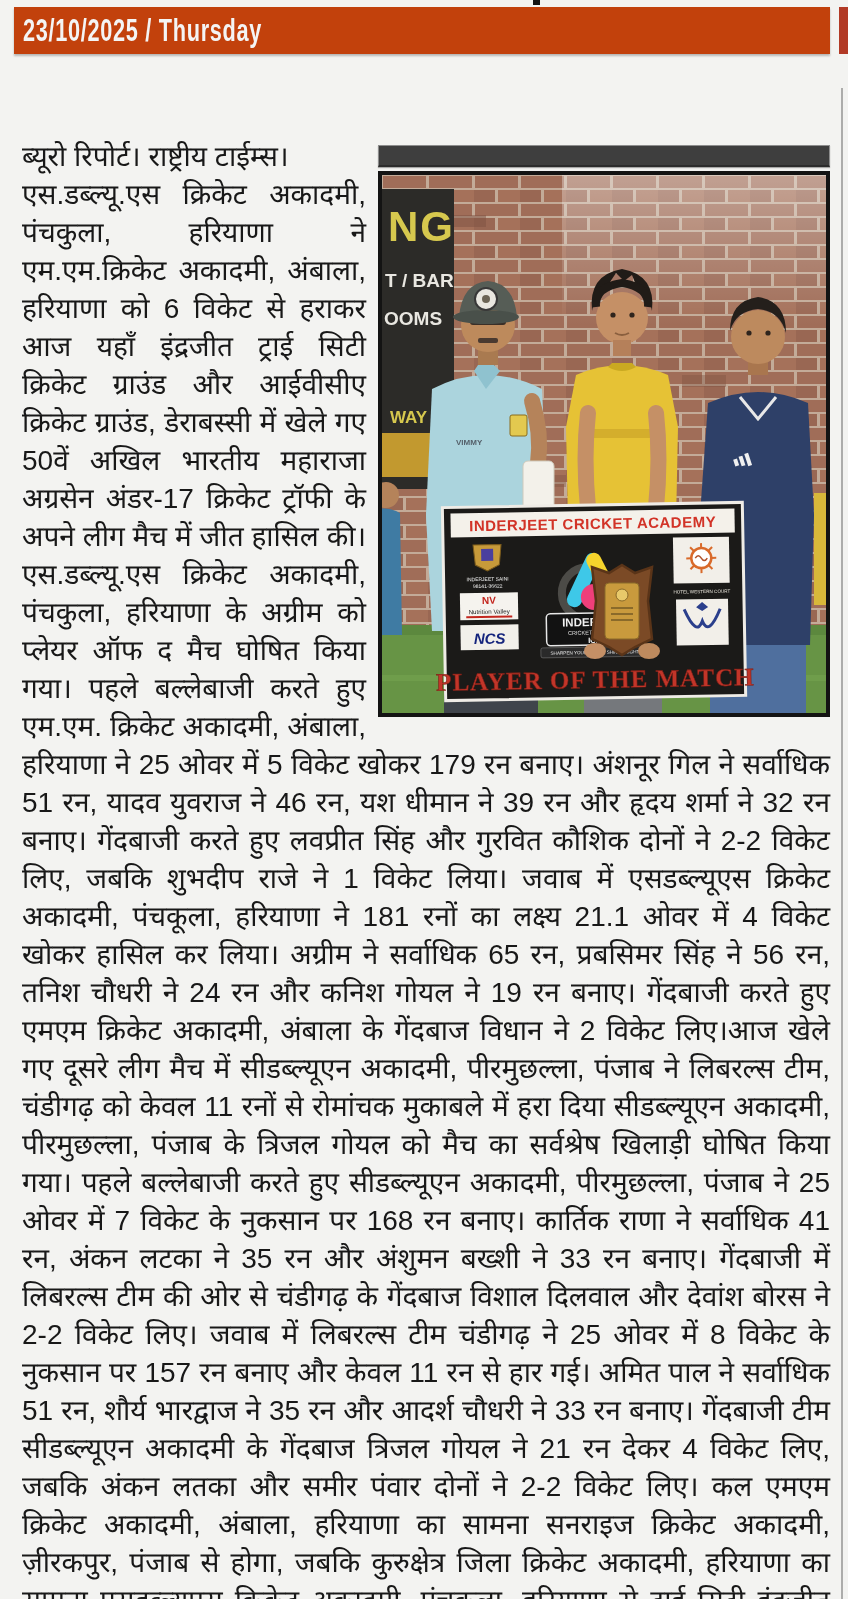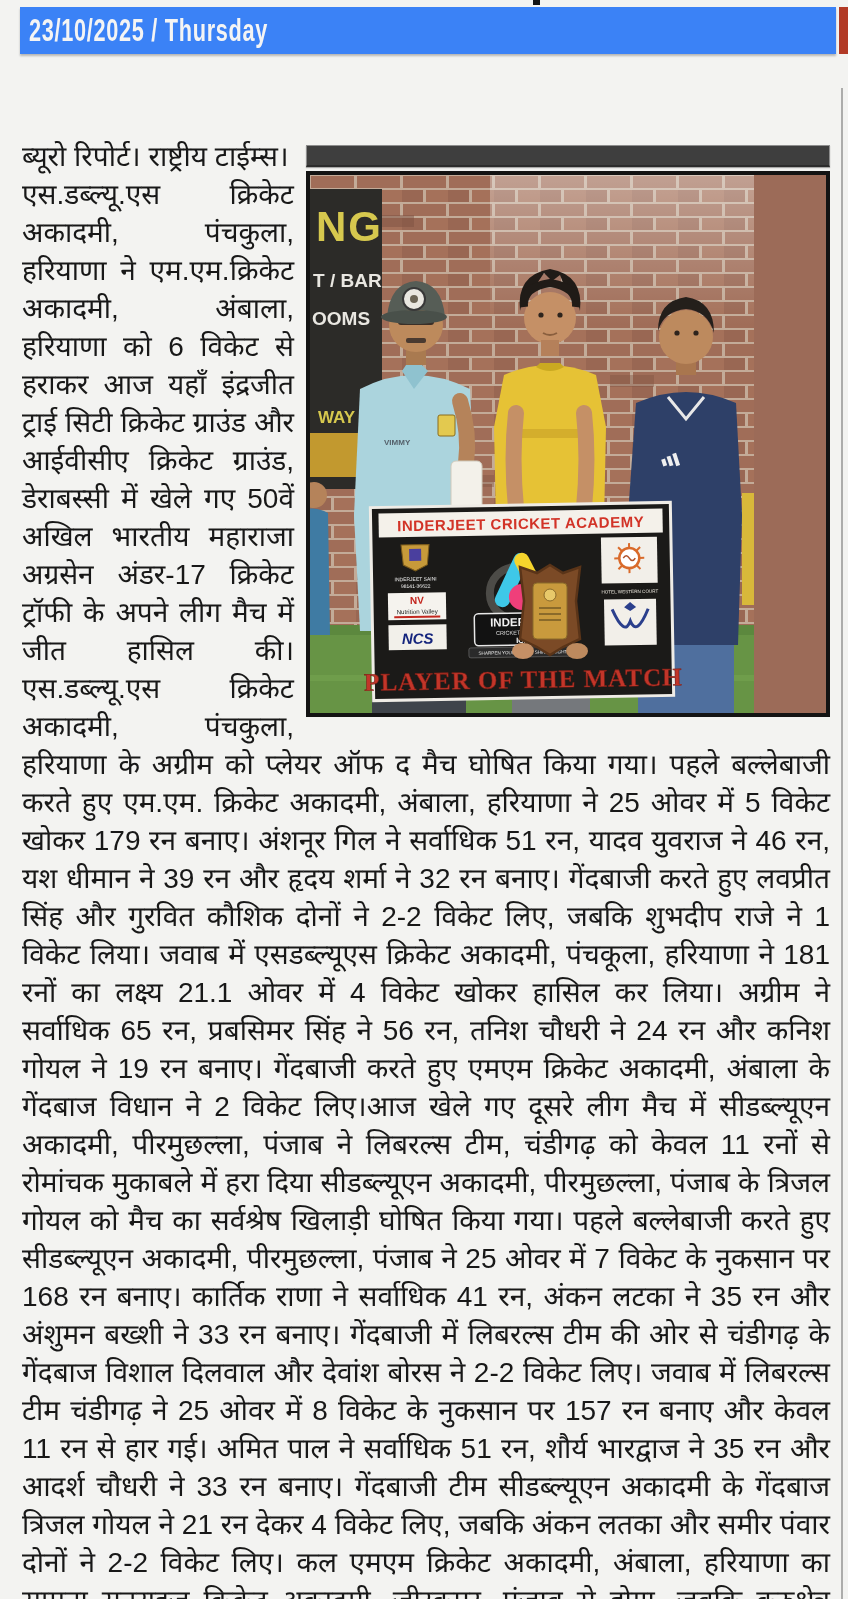--- a/index.html
+++ b/index.html
@@ -3,38 +3,38 @@
 <meta charset="utf-8">
 <style>
   html,body{margin:0;padding:0;}
   body{
     width:848px;height:1599px;position:relative;overflow:hidden;
     background:#f3f3f1;
     font-family:"Liberation Sans","DejaVu Sans",sans-serif;
   }
   .top-dot{position:absolute;left:533px;top:0;width:7px;height:5px;background:#141414;}
   .date-bar{
-    position:absolute;left:20px;top:7px;width:816px;height:47px;
-    background:#3b82f6;display:flex;align-items:center;
+    position:absolute;left:14px;top:7px;width:816px;height:47px;
+    background:#c2410c;display:flex;align-items:center;
     box-shadow:0 2px 2px rgba(0,0,0,.25);
   }
   .date-bar .date-text{
     color:#f4f4f4;font-weight:bold;font-size:31px;white-space:nowrap;
     transform:scaleX(.70);transform-origin:left center;margin-left:9px;letter-spacing:1px;
   }
   .red-strip{position:absolute;right:0;top:7px;width:9px;height:47px;background:#b23a26;}
   .scroll-line{position:absolute;right:5px;top:88px;bottom:0;width:2px;background:#9a9a9a;opacity:.8;}
   .article{
     position:absolute;left:22px;top:138px;width:808px;
     font-size:28px;line-height:38px;color:#181818;
     text-align:justify;
   }
   .article p{margin:0;}
   .photo-block{
-    float:right;width:524px;margin:7px 0 8px 12px;border-radius:12px;
+    float:right;width:452px;margin:7px 0 8px 12px;border-radius:12px;
   }
   .photo-topbar{
     height:19px;background:#3e3e3e;border:1px solid #8d8d8d;border-bottom:2px solid #2c2c2c;
     margin-bottom:4px;box-shadow:0 1px 1px rgba(0,0,0,.3);
   }
   .photo-frame{
     border:4px solid #131313;background:#9c6b58;line-height:0;
   }
   .serif{font-family:"Liberation Serif","DejaVu Serif",serif;}
 </style>

